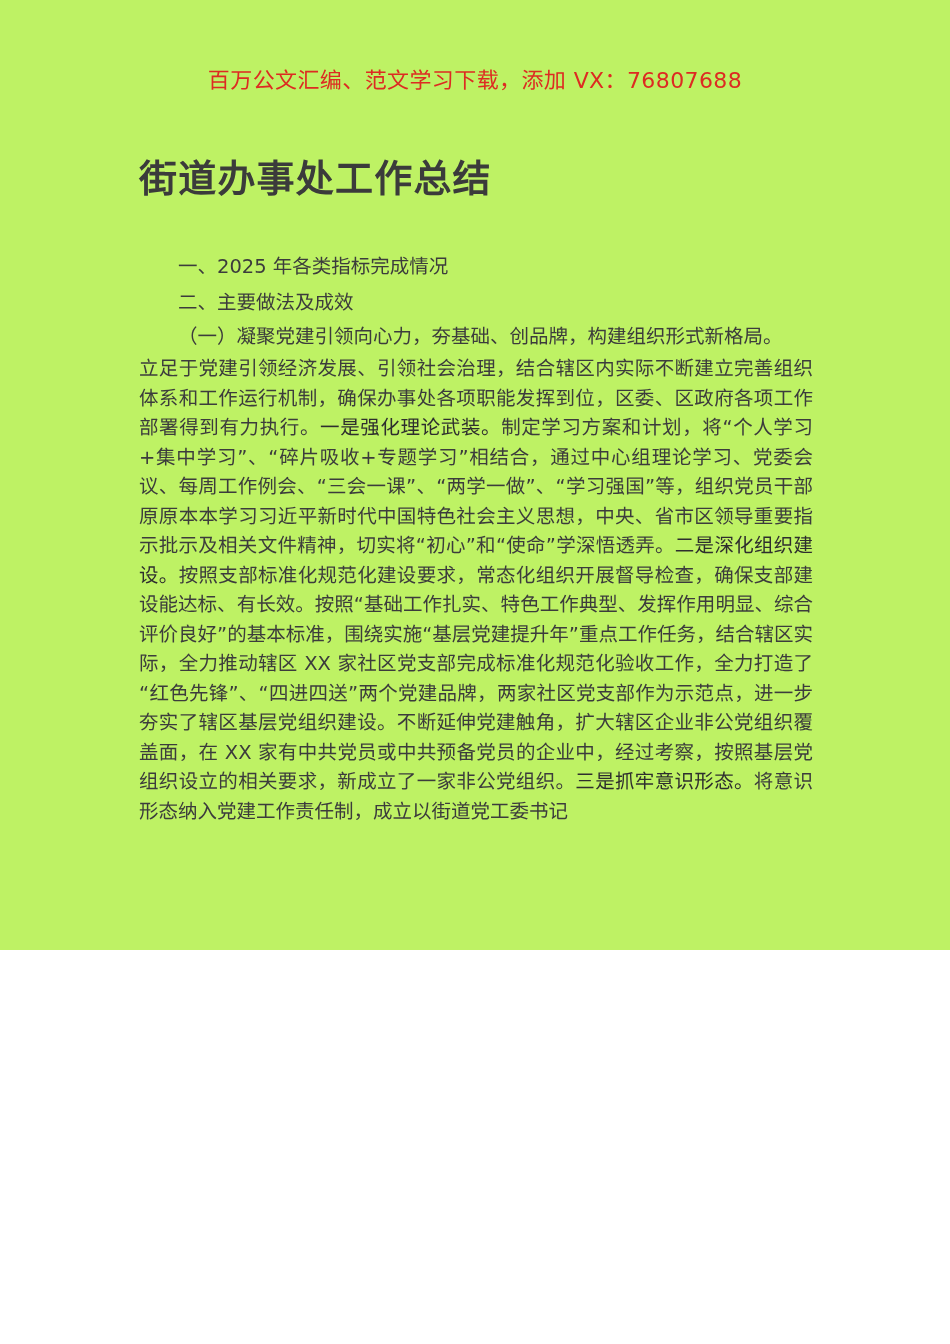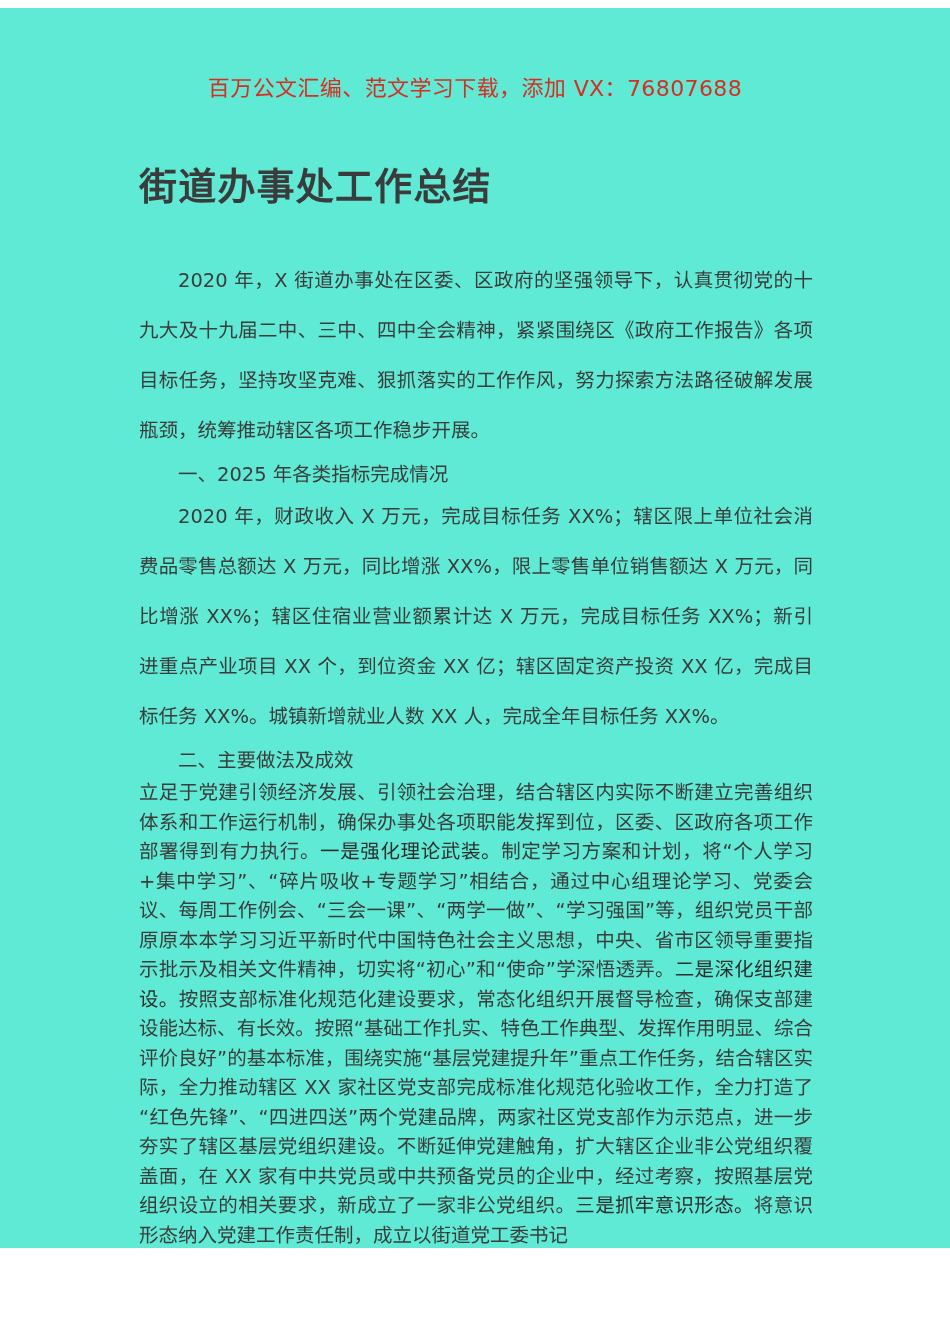--- a/index.html
+++ b/index.html
@@ -13,24 +13,23 @@
     height: 1344px;
     overflow: hidden;
     font-family: "DejaVu Sans", "Liberation Sans", sans-serif;
     color: #3a3a3a;
     -webkit-font-smoothing: antialiased;
   }
 
   .page {
     position: relative;
     width: 950px;
-    height: 1240px;
-    background: #5eead4;
+    height: 950px;
+    background: #bef264;
     box-sizing: border-box;
-    margin-top: 8px;
   }
 
   
   .promo-banner {
     position: absolute;
     left: 0;
     top: 66px;
     width: 950px;
     text-align: center;
     font-size: 22px;
@@ -100,30 +99,29 @@
 <body>
 
 <div class="page">
 
   <div class="promo-banner">百万公文汇编、范文学习下载，添加 VX：76807688</div>
 
   <h1 class="doc-title">街道办事处工作总结</h1>
 
   <div class="body-text">
 
-    <p class="loose">2020 年，X 街道办事处在区委、区政府的坚强领导下，认真贯彻党的十九大及十九届二中、三中、四中全会精神，紧紧围绕区《政府工作报告》各项目标任务，坚持攻坚克难、狠抓落实的工作作风，努力探索方法路径破解发展瓶颈，统筹推动辖区各项工作稳步开展。</p>
 
     <div class="spacer-xs"></div>
 
     <p class="tight-head">一、2025 年各类指标完成情况</p>
 
-    <p class="loose">2020 年，财政收入 X 万元，完成目标任务 XX%；辖区限上单位社会消费品零售总额达 X 万元，同比增涨 XX%，限上零售单位销售额达 X 万元，同比增涨 XX%；辖区住宿业营业额累计达 X 万元，完成目标任务 XX%；新引进重点产业项目 XX 个，到位资金 XX 亿；辖区固定资产投资 XX 亿，完成目标任务 XX%。城镇新增就业人数 XX 人，完成全年目标任务 XX%。</p>
 
     <div class="spacer-xs"></div>
 
     <p class="tight-head">二、主要做法及成效</p>
 
+    <p class="tight-head">（一）凝聚党建引领向心力，夯基础、创品牌，构建组织形式新格局。</p>
 
     <p class="dense"><span>立足于党建引领经济发展、引领社会治理，结合辖区内实际不断建立完善组织体系和工作运行机制，确保办事处各项职能发挥到位，区委、区政府各项工作部署得到有力执行。</span><b>一是强化理论武装。</b><span>制定学习方案和计划，将“个人学习+集中学习”、“碎片吸收+专题学习”相结合，通过中心组理论学习、党委会议、每周工作例会、“三会一课”、“两学一做”、“学习强国”等，组织党员干部原原本本学习习近平新时代中国特色社会主义思想，中央、省市区领导重要指示批示及相关文件精神，切实将“初心”和“使命”学深悟透弄。</span><b>二是深化组织建设。</b><span>按照支部标准化规范化建设要求，常态化组织开展督导检查，确保支部建设能达标、有长效。按照“基础工作扎实、特色工作典型、发挥作用明显、综合评价良好”的基本标准，围绕实施“基层党建提升年”重点工作任务，结合辖区实际，全力推动辖区 XX 家社区党支部完成标准化规范化验收工作，全力打造了“红色先锋”、“四进四送”两个党建品牌，两家社区党支部作为示范点，进一步夯实了辖区基层党组织建设。不断延伸党建触角，扩大辖区企业非公党组织覆盖面，在 XX 家有中共党员或中共预备党员的企业中，经过考察，按照基层党组织设立的相关要求，新成立了一家非公党组织。</span><b>三是抓牢意识形态。</b><span>将意识形态纳入党建工作责任制，成立以街道党工委书记</span></p>
 
   </div>
 
 </div>
 
 </body></html>

